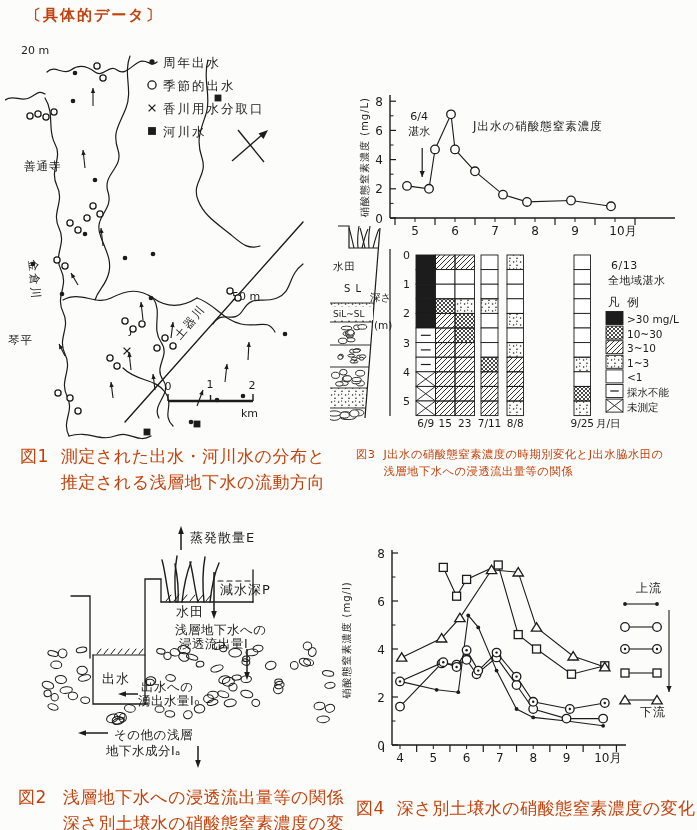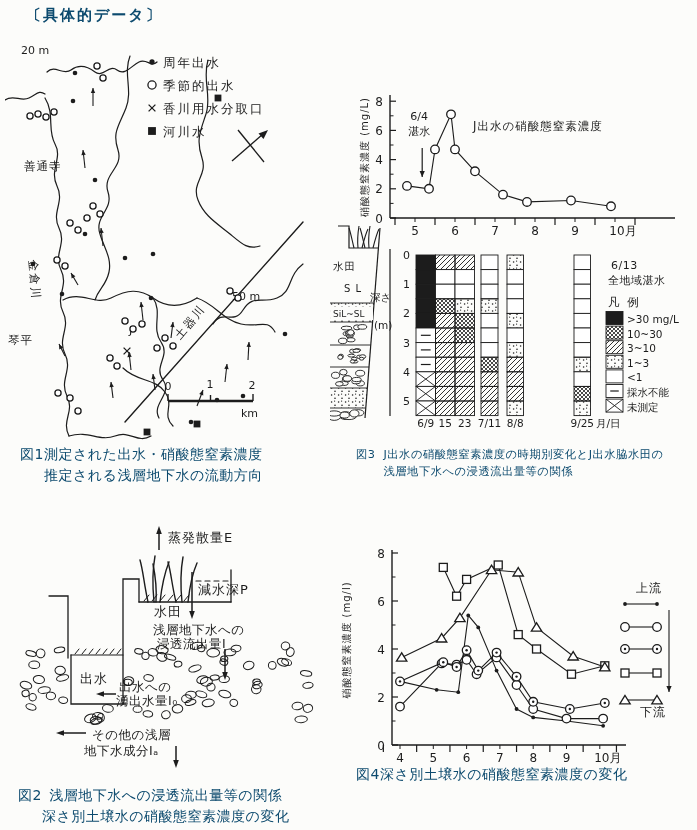--- a/index.html
+++ b/index.html
@@ -1,20 +1,20 @@
 <!DOCTYPE html>
 <html><head>
 <meta charset="utf-8">
 <style>
   html,body{margin:0;padding:0;background:#e8e8e6;}
   .page{position:relative;width:697px;height:830px;background:#fcfcfa;
-        font-family:"DejaVu Sans","Liberation Sans",sans-serif;color:#0c4a6e;overflow:hidden;}
+        font-family:"DejaVu Sans","Liberation Sans",sans-serif;color:#c2410c;overflow:hidden;}
   .page-title{position:absolute;left:26px;top:6px;font-size:15px;font-weight:600;letter-spacing:2px;}
   .fig{position:absolute;}
-  .caption{position:absolute;display:flex;font-size:14px;line-height:1.5;letter-spacing:0.5px;}
+  .caption{position:absolute;display:flex;gap:12px;font-size:17px;line-height:1.5;letter-spacing:0.5px;}
   .figno{white-space:nowrap;}
   svg{display:block;}
   svg text{font-family:"DejaVu Sans","Liberation Sans",sans-serif;}
 </style>
 </head>
 <body>
 
 <div class="page">
 
   <div class="page-title">〔具体的データ〕</div>
@@ -139,21 +139,21 @@
           <polygon points="106,344 108.8031850017161,348.6885129674721 104.43716234417597,349.2342657996646" fill="#1c1c1c"></polygon>
           <line x1="166" y1="300" x2="168" y2="284" stroke="#1c1c1c" stroke-width="1.1"></line>
           <polygon points="168,284 169.56283765582404,289.2342657996646 165.19681499828388,288.6885129674721" fill="#1c1c1c"></polygon>
         </g>
     </svg>
   </div>
 
   <div class="caption" style="left:20px;top:444px;width:325px;">
     <span class="figno">図1</span>
     <span class="captext">
-      <span>測定された出水・硝酸態窒素濃度</span><br>
+      <span>測定された出水・河川水の分布と</span><br>
       <span>推定される浅層地下水の流動方向</span>
     </span>
   </div>
 
   <div class="fig" style="left:330px;top:85px;">
     <svg width="367" height="360" viewBox="0 0 367 360">
         <defs>
           <pattern id="p-diag" width="5" height="5" patternUnits="userSpaceOnUse">
             <path d="M-1,6 L6,-1 M-1,1 L1,-1 M4,6 L6,4" stroke="#1c1c1c" stroke-width="0.9" fill="none"></path>
           </pattern>
@@ -390,21 +390,21 @@
   </div>
 
   <div class="caption" style="left:356px;top:447px;width:341px;gap:8px;font-size:11.3px;">
     <span class="figno">図3</span>
     <span class="captext">
       <span>J出水の硝酸態窒素濃度の時期別変化とJ出水脇水田の</span><br>
       <span>浅層地下水への浸透流出量等の関係</span>
     </span>
   </div>
 
-  <div class="fig" style="left:16px;top:522px;">
+  <div class="fig" style="left:38px;top:522px;">
     <svg width="310" height="260" viewBox="0 0 310 260">
       <g>
           <ellipse cx="18.240000000000002" cy="142.856" rx="5.48" ry="3.762" fill="none" stroke="#1c1c1c" stroke-width="1" transform="rotate(1 18.240000000000002 142.856)"></ellipse>
           <ellipse cx="44.160000000000004" cy="148.404" rx="5.204" ry="4.134" fill="none" stroke="#1c1c1c" stroke-width="1" transform="rotate(1 44.160000000000004 148.404)"></ellipse>
           <ellipse cx="15" cy="184.977" rx="5.201" ry="2.9939999999999998" fill="none" stroke="#1c1c1c" stroke-width="1" transform="rotate(17 15 184.977)"></ellipse>
           <ellipse cx="9.96" cy="163.223" rx="5.921" ry="3.658" fill="none" stroke="#1c1c1c" stroke-width="1" transform="rotate(16 9.96 163.223)"></ellipse>
           <ellipse cx="28.2" cy="168.041" rx="6.146" ry="3.29" fill="none" stroke="#1c1c1c" stroke-width="1" transform="rotate(-6 28.2 168.041)"></ellipse>
           <ellipse cx="15" cy="131.541" rx="5.252" ry="2.636" fill="none" stroke="#1c1c1c" stroke-width="1" transform="rotate(14 15 131.541)"></ellipse>
           <ellipse cx="9.6" cy="171.399" rx="3.62" ry="3.274" fill="none" stroke="#1c1c1c" stroke-width="1" transform="rotate(-13 9.6 171.399)"></ellipse>
           <ellipse cx="43.52" cy="127.891" rx="5.306" ry="2.71" fill="none" stroke="#1c1c1c" stroke-width="1" transform="rotate(-10 43.52 127.891)"></ellipse>
@@ -664,20 +664,20 @@
             <polygon points="295,165.4 289.8,173.8 300.2,173.8" fill="#fff" stroke="#1c1c1c" stroke-width="1.3"></polygon>
             <polygon points="327,165.4 321.8,173.8 332.2,173.8" fill="#fff" stroke="#1c1c1c" stroke-width="1.3"></polygon>
             <text x="310" y="186" font-size="12" fill="#1c1c1c" text-anchor="start" letter-spacing="1">下流</text>
             <line x1="339" y1="80" x2="339" y2="162" stroke="#1c1c1c" stroke-width="1.1"></line>
             <polygon points="339,162 336.4,156 341.6,156" fill="#1c1c1c"></polygon>
           </g>
         </g>
       </svg>
   </div>
 
-  <div class="caption" style="left:356px;top:764px;width:340px;">
+  <div class="caption" style="left:356px;top:796px;width:340px;">
     <span class="figno">図4</span>
     <span class="captext">
       <span>深さ別土壌水の硝酸態窒素濃度の変化</span>
     </span>
   </div>
 
 </div>
 
 </body></html>

